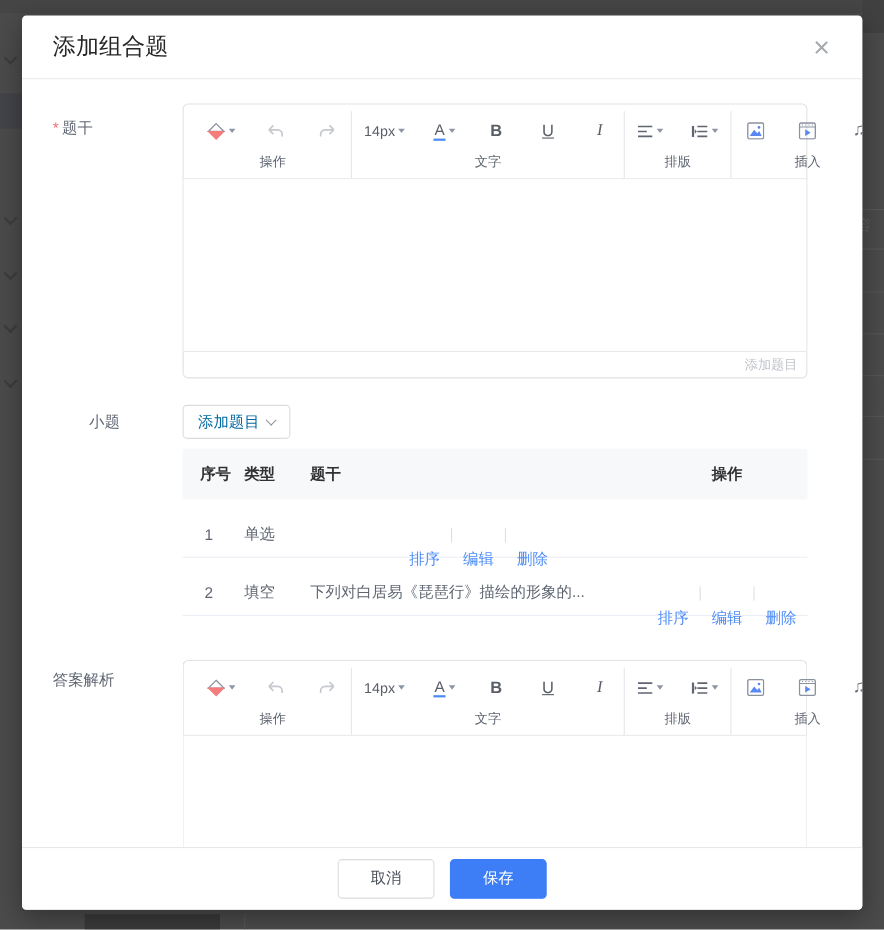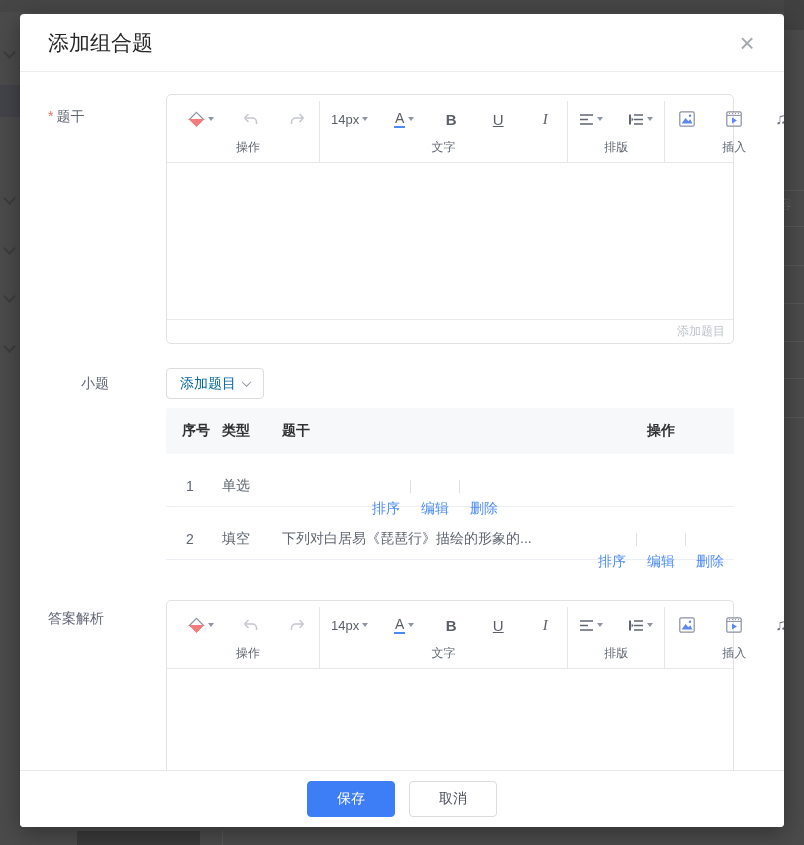--- a/index.html
+++ b/index.html
@@ -369,16 +369,16 @@
             </svg>
           </button>
         </div>
         <div class="ed-glabel">视图</div>
       </div>
     </div>
     <div class="ed-content" style="height:102px;"></div>
   </div>
 
   <div class="modal-footer">
+    <button class="btn btn-plain">取消</button>
     <button class="btn btn-primary">保存</button>
-    <button class="btn btn-plain">取消</button>
   </div>
 </div>
 
 </body></html>

